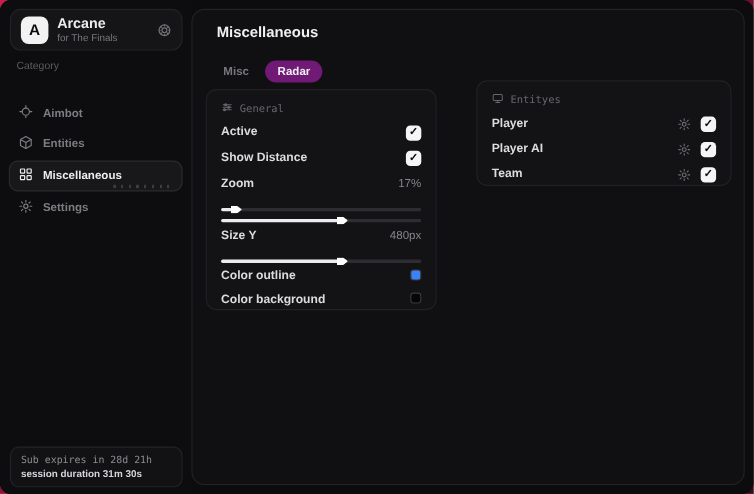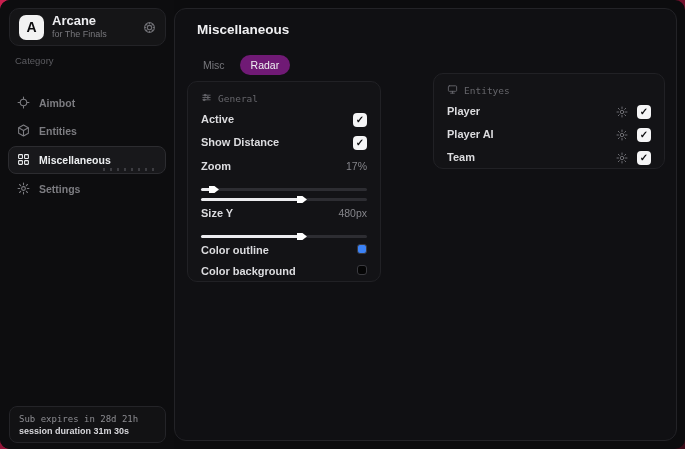--- a/index.html
+++ b/index.html
@@ -54,28 +54,28 @@
   }
   .sub-line1 { font-family:"DejaVu Sans Mono", monospace; font-size:9px; color:#8d8d92; }
   .sub-line2 { font-size:9px; font-weight:700; color:#d6d6da; }
   
   .main {
     position:absolute; left:174px; top:8px; width:503px; height:433px;
     background:#101013; border:1px solid #232327; border-radius:12px;
   }
   .page-title { position:absolute; left:22px; top:13px; color:#f0f0f2; font-size:13.5px; font-weight:700; }
   .tabs { position:absolute; left:17px; top:46px; display:flex; gap:4px; align-items:center; }
-  .tab { font-size:10.5px; font-weight:400; color:#77777c; padding:4px 11px; border-radius:999px; cursor:pointer;text-align:center; }
+  .tab { font-size:10.5px; font-weight:700; color:#77777c; padding:4px 11px; border-radius:999px; cursor:pointer;text-align:center; }
   .tab.active { background:#701a75; color:#efeff1; }
   
   .card {
     position:absolute; background:#131316; border:1px solid #212125; border-radius:10px;
     padding:10px 13px;
   }
-  .card-general { left:12px; top:72px; width:194px; height:201px; }
+  .card-general { left:12px; top:72px; width:210px; height:201px; }
   .card-entities { left:258px; top:64px; width:232px; height:96px; }
   .card-head {
     display:flex; align-items:center; gap:6px;
     font-family:"DejaVu Sans Mono", monospace; font-size:9.5px; color:#66666b;
     margin-bottom:8px;
   }
   .card-head svg { width:11px; height:11px; }
   .row { display:flex; align-items:flex-start; justify-content:space-between; min-height:21px; }
   .row-label { color:#dcdcdf; font-size:11px; font-weight:600; }
   .row-value { color:#85858a; font-size:10.5px; }

